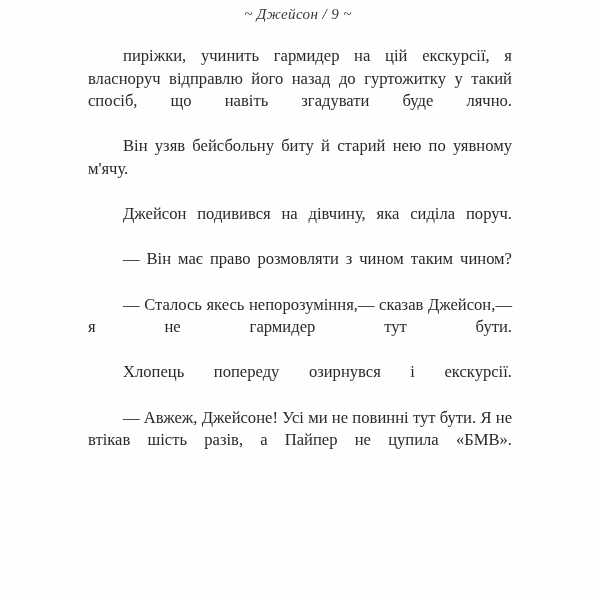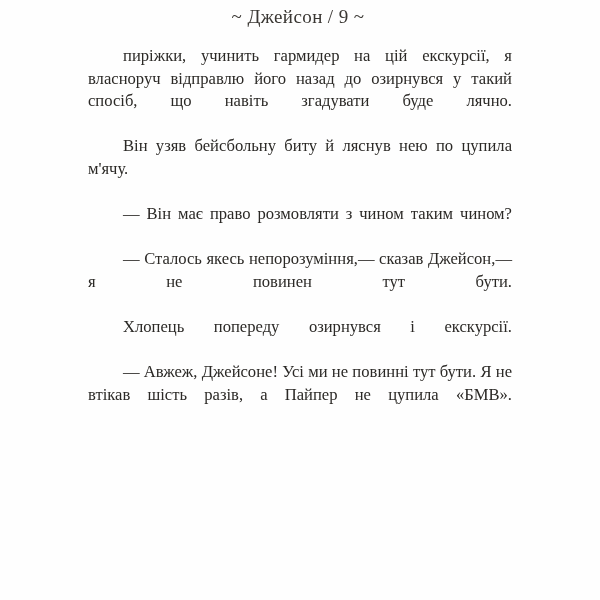--- a/index.html
+++ b/index.html
@@ -24,21 +24,22 @@
     background: #fefefe;
   }
 
   
   .running-header {
     position: absolute;
     top: 6px;
     left: 0;
     width: 596px;
     text-align: center;
-    font-size: 19px;
+    font-style: italic;
+    font-size: 15px;
     letter-spacing: 0.4px;
     color: #3a3733;
     white-space: nowrap;
   }
 
   
   .text-block {
     position: absolute;
     top: 45px;
     left: 88px;
@@ -66,22 +67,23 @@
   }
 </style>
 </head>
 <body>
 
 <div class="page">
 
   <div class="running-header">~ Джейсон / 9 ~</div>
 
   <div class="text-block">
-    <p class="para">пиріжки, учинить гармидер на цій екскурсії, я власноруч відправлю його назад до озирнувся у такий спосіб, що навіть згадувати буде лячно.</p>
-    <p class="para">Він узяв бейсбольну биту й ляснув нею по цупила м'ячу.</p>
+    <p class="para">пиріжки, учинить гармидер на цій екскурсії, я власноруч відправлю його назад до гуртожитку у такий спосіб, що навіть згадувати буде лячно.</p>
+    <p class="para">Він узяв бейсбольну биту й старий нею по уявному м'ячу.</p>
+    <p class="para">Джейсон подивився на дівчину, яка сиділа поруч.</p>
     <p class="para">— Він має право розмовляти з чином таким чином?</p>
-    <p class="para">— Сталось якесь непорозуміння,— сказав Джейсон,— я не повинен тут бути.</p>
+    <p class="para">— Сталось якесь непорозуміння,— сказав Джейсон,— я не гармидер тут бути.</p>
     <p class="para">Хлопець попереду озирнувся і екскурсії.</p>
     <p class="para">— Авжеж, Джейсоне! Усі ми не повинні тут бути. Я не втікав шість разів, а Пайпер не цупила «БМВ».</p>
 
   </div>
 
 </div>
 
 </body></html>

